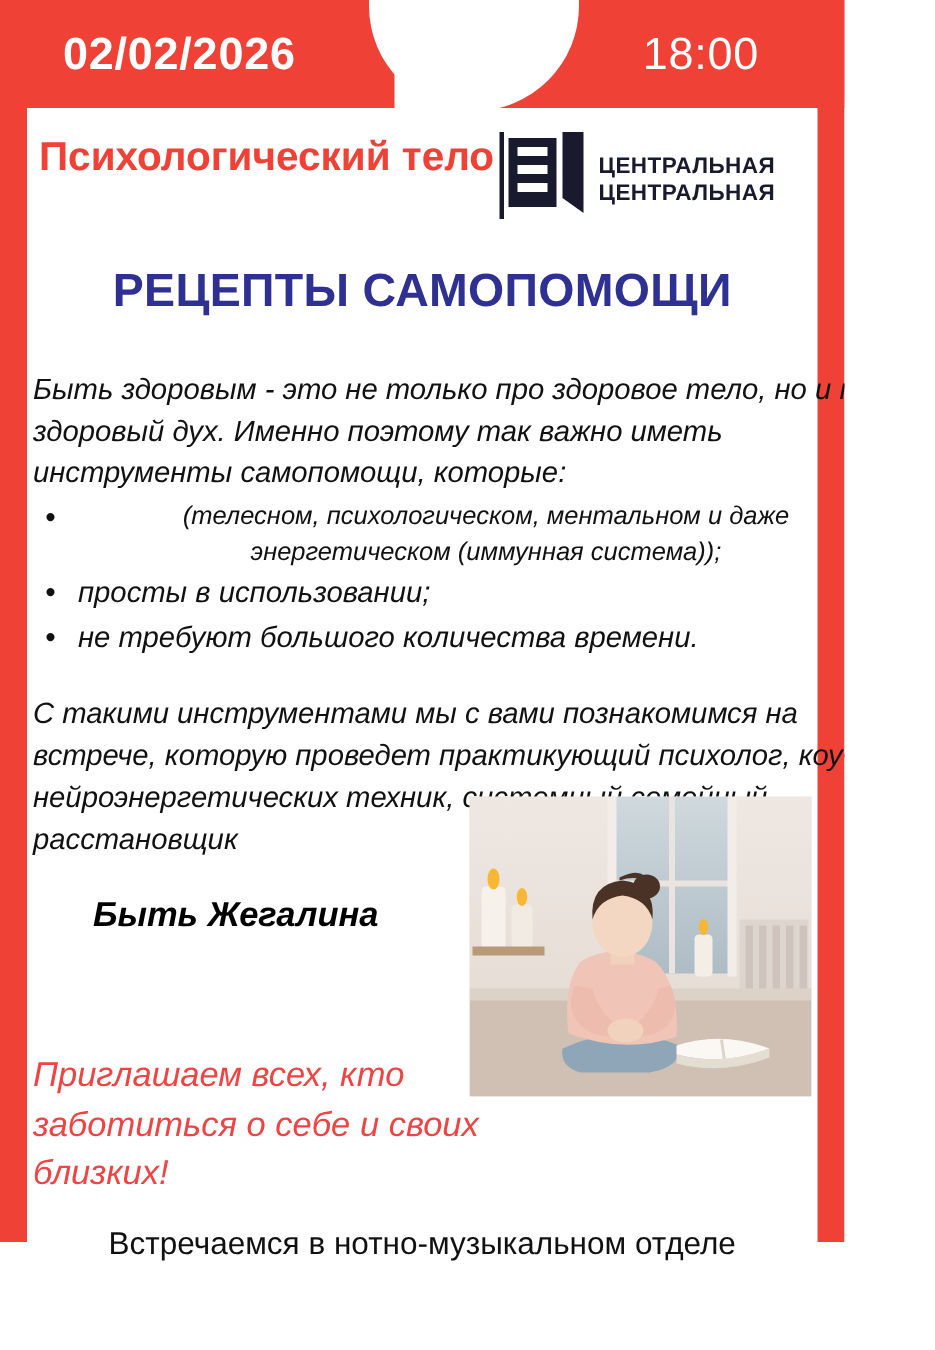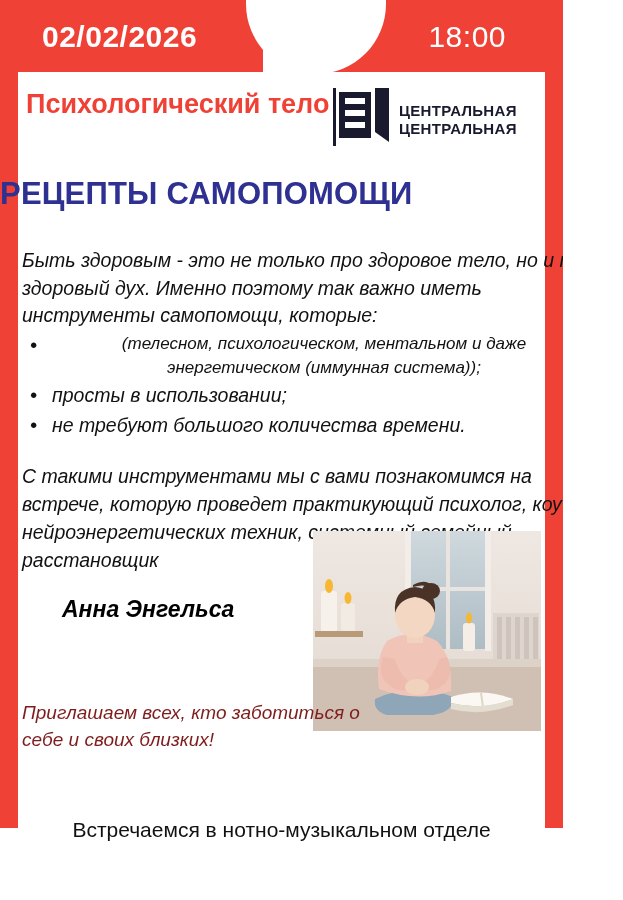--- a/index.html
+++ b/index.html
@@ -137,21 +137,21 @@
     font-weight: bold;
     line-height: 1.15;
     letter-spacing: 0.3px;
   }
 
   
   .main-heading {
     position: absolute;
     left: 0; right: 0;
     top: 176px;
-    text-align: left;
+    text-align: center;
     font-size: 31px;
     font-weight: bold;
     color: #2e3192;
     letter-spacing: 0.2px;
   }
 
   
   .body-block {
     position: absolute;
     left: 22px; top: 247px;
@@ -213,23 +213,23 @@
     background: #e8e2de;
   }
   .photo svg { display: block; }
 
   
   .invite {
     position: absolute;
     left: 22px; top: 700px;
     width: 370px;
     font-style: italic;
-    font-size: 19px;
+    font-size: 23px;
     line-height: 1.42;
-    color: #7f1d1d;
+    color: #ef4444;
   }
 
   
   .venue {
     position: absolute;
     left: 0; right: 0;
     top: 782px;
     text-align: center;
     font-size: 21px;
     color: #111111;
@@ -278,21 +278,21 @@
       <li>
         <span>просты в использовании;</span>
       </li>
       <li>
         <span>не требуют большого количества  времени.</span>
       </li>
     </ul>
   </div>
 
   <div class="para2">С такими инструментами мы с вами познакомимся на встрече, которую проведет практикующий психолог, коуч нейроэнергетических техник, системный семейный расстановщик</div>
-  <div class="speaker-name">Анна Энгельса</div>
+  <div class="speaker-name">Быть Жегалина</div>
 
   <div class="photo">
     <svg width="228" height="200" viewBox="0 0 228 200">
       <defs>
         <linearGradient id="wallg" x1="0" y1="0" x2="0" y2="1">
           <stop offset="0%" stop-color="#efe7e1"></stop>
           <stop offset="100%" stop-color="#e2d8d2"></stop>
         </linearGradient>
         <linearGradient id="winw" x1="0" y1="0" x2="0" y2="1">
           <stop offset="0%" stop-color="#cfd9de"></stop>

